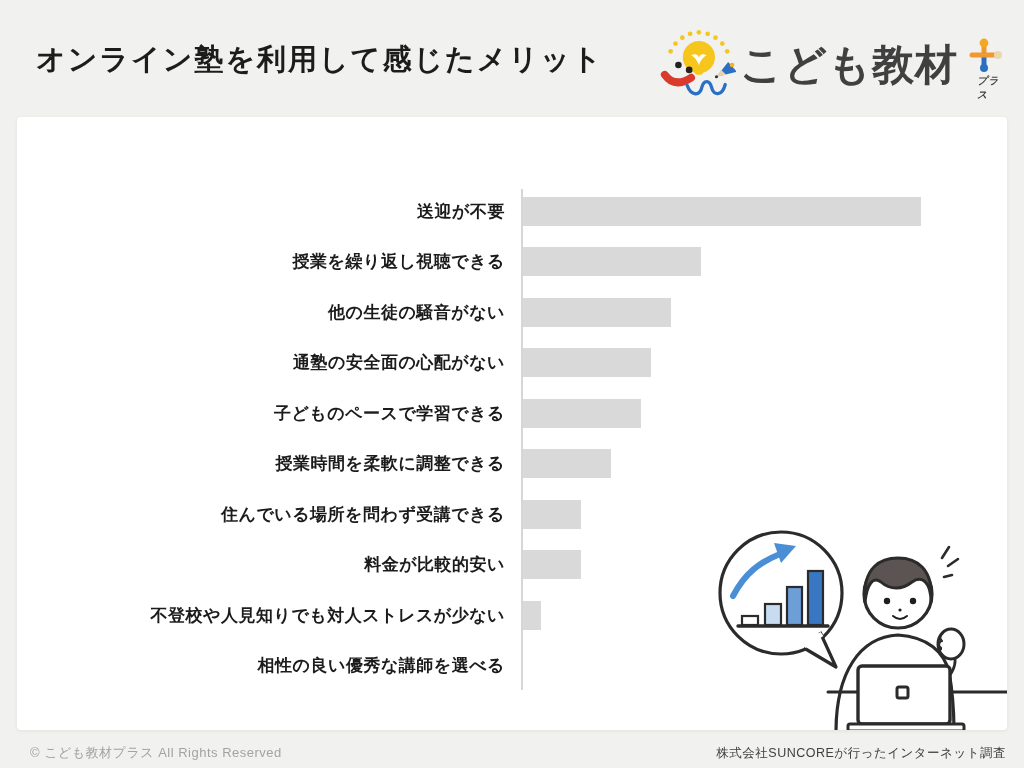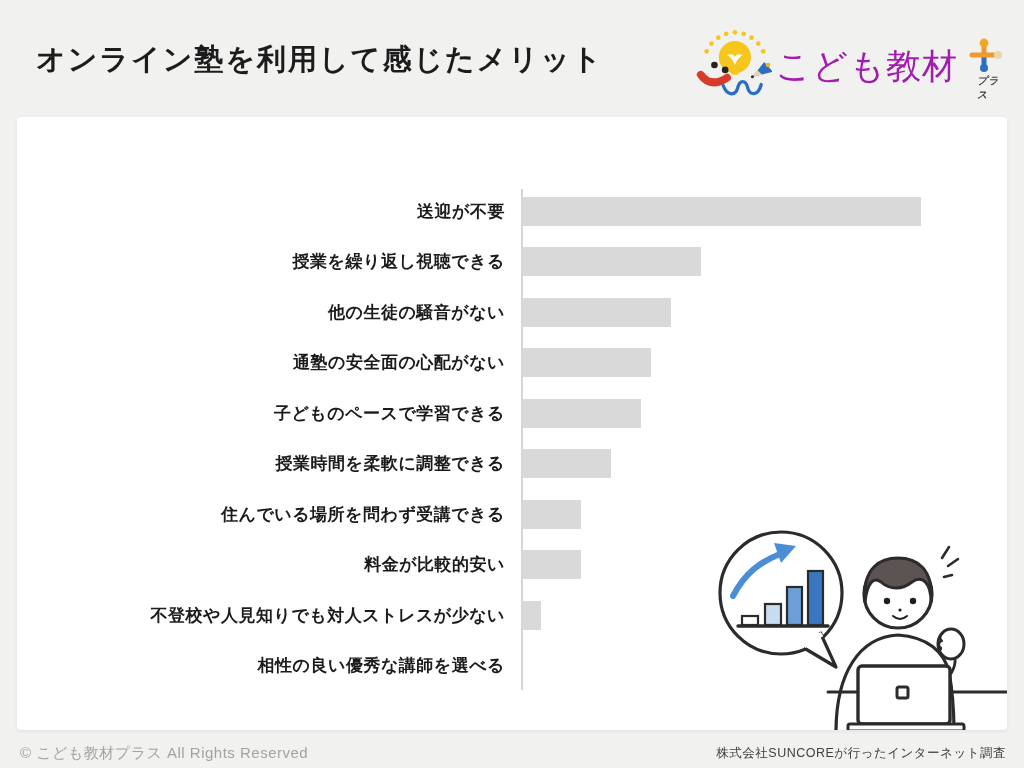--- a/index.html
+++ b/index.html
@@ -3,42 +3,42 @@
 <meta charset="utf-8">
 <style>
   html,body{margin:0;padding:0;}
   body{font-family:"Liberation Sans","DejaVu Sans",sans-serif;}
   .stage{position:relative;width:1024px;height:768px;background:#f1f1ef;overflow:hidden;}
 
   
   .page-title{position:absolute;left:36px;top:44px;font-size:29px;font-weight:800;
     color:#1c1c1c;letter-spacing:2px;margin:0;line-height:1.1;}
   .logo{position:absolute;right:14px;top:26px;display:flex;align-items:center;gap:4px;}
-  .logo-text{font-size:35px;font-weight:400;color:#a21caf;letter-spacing:1px;line-height:1;}
+  .logo-text{font-size:42px;font-weight:700;color:#404040;letter-spacing:1px;line-height:1;}
   .plus-wrap{position:relative;width:46px;height:62px;margin-left:2px;font-style:italic;}
   .plus-label{position:absolute;left:13px;top:40px;font-size:10px;font-weight:700;color:#413d3c;letter-spacing:1px;}
 
   
   .card{position:absolute;left:17px;top:117px;width:990px;height:613px;background:#ffffff;
     border-radius:4px;box-shadow:0 1px 4px rgba(0,0,0,0.07);overflow:hidden;}
 
   
   .chart-rows{position:absolute;left:0;top:69px;width:964px;}
   .chart-row{display:flex;align-items:center;height:50.5px;}
   .row-label{width:504px;box-sizing:border-box;padding-right:16px;text-align:right;
     font-size:17px;font-weight:700;color:#1b1b1b;letter-spacing:0.5px;white-space:nowrap;}
   .bar-area{position:relative;width:460px;height:50.5px;display:flex;align-items:center;}
   .bar{height:29px;}
   .axis-line{position:absolute;left:504px;top:72px;width:2px;height:501px;}
 
   
   .illus{position:absolute;left:683px;top:403px;}
 
   
-  .footer-copyright{position:absolute;left:20px;top:744px;font-size:15px;color:#a3a3a3;letter-spacing:0.5px;}
+  .footer-copyright{position:absolute;left:30px;top:744px;font-size:13px;color:#a3a3a3;letter-spacing:0.5px;}
   .footer-source{position:absolute;right:18px;top:745px;font-size:12.5px;color:#404040;letter-spacing:0.5px;}
 </style>
 </head>
 <body>
 
 <div class="stage" style="background: rgb(241, 241, 239);">
 
   <h1 class="page-title">オンライン塾を利用して感じたメリット</h1>
 
   <div class="logo">

